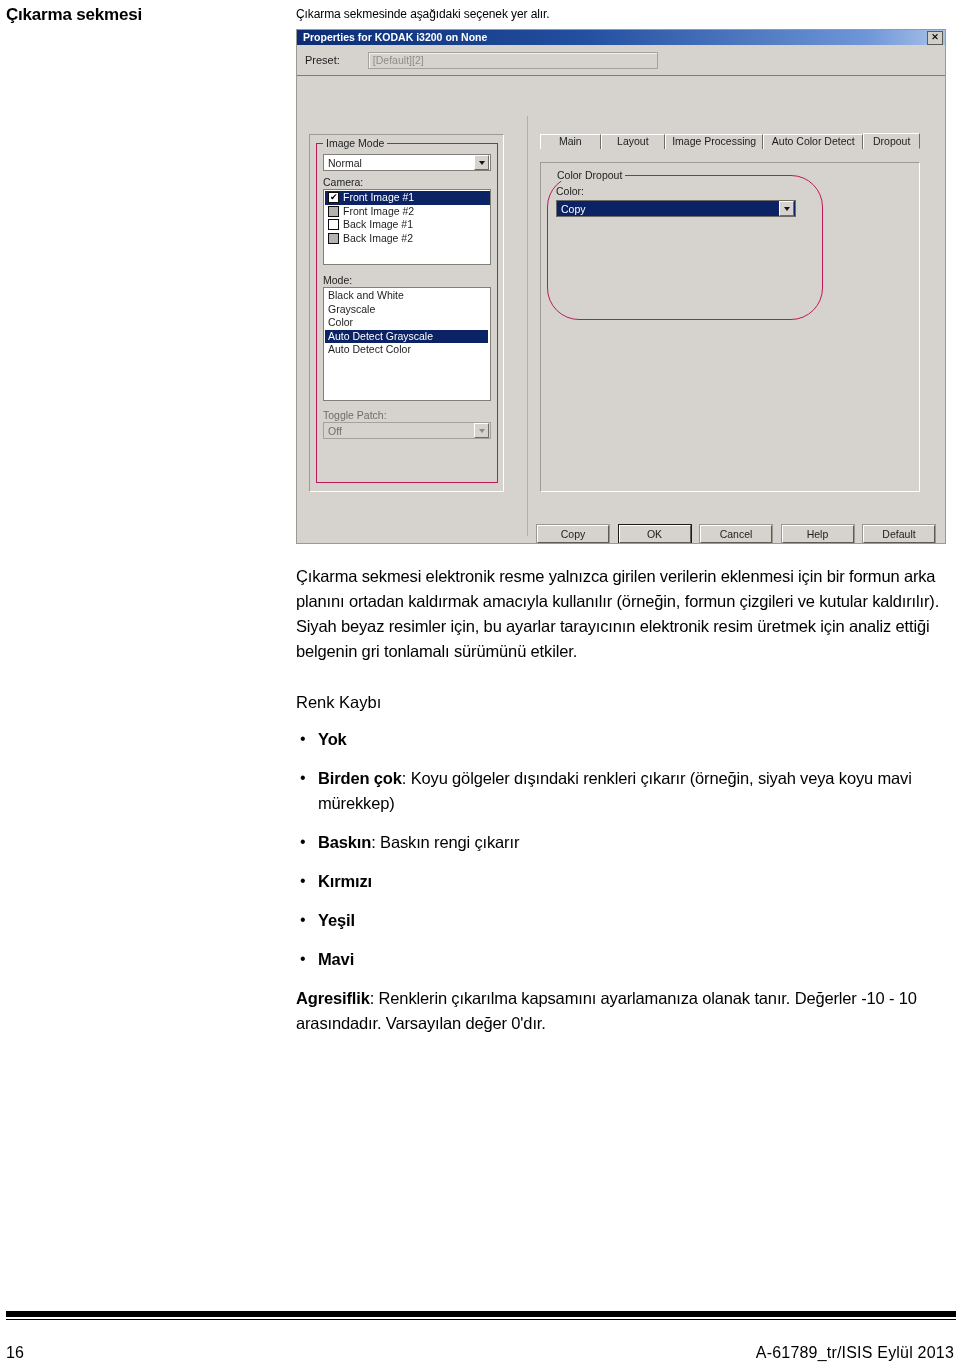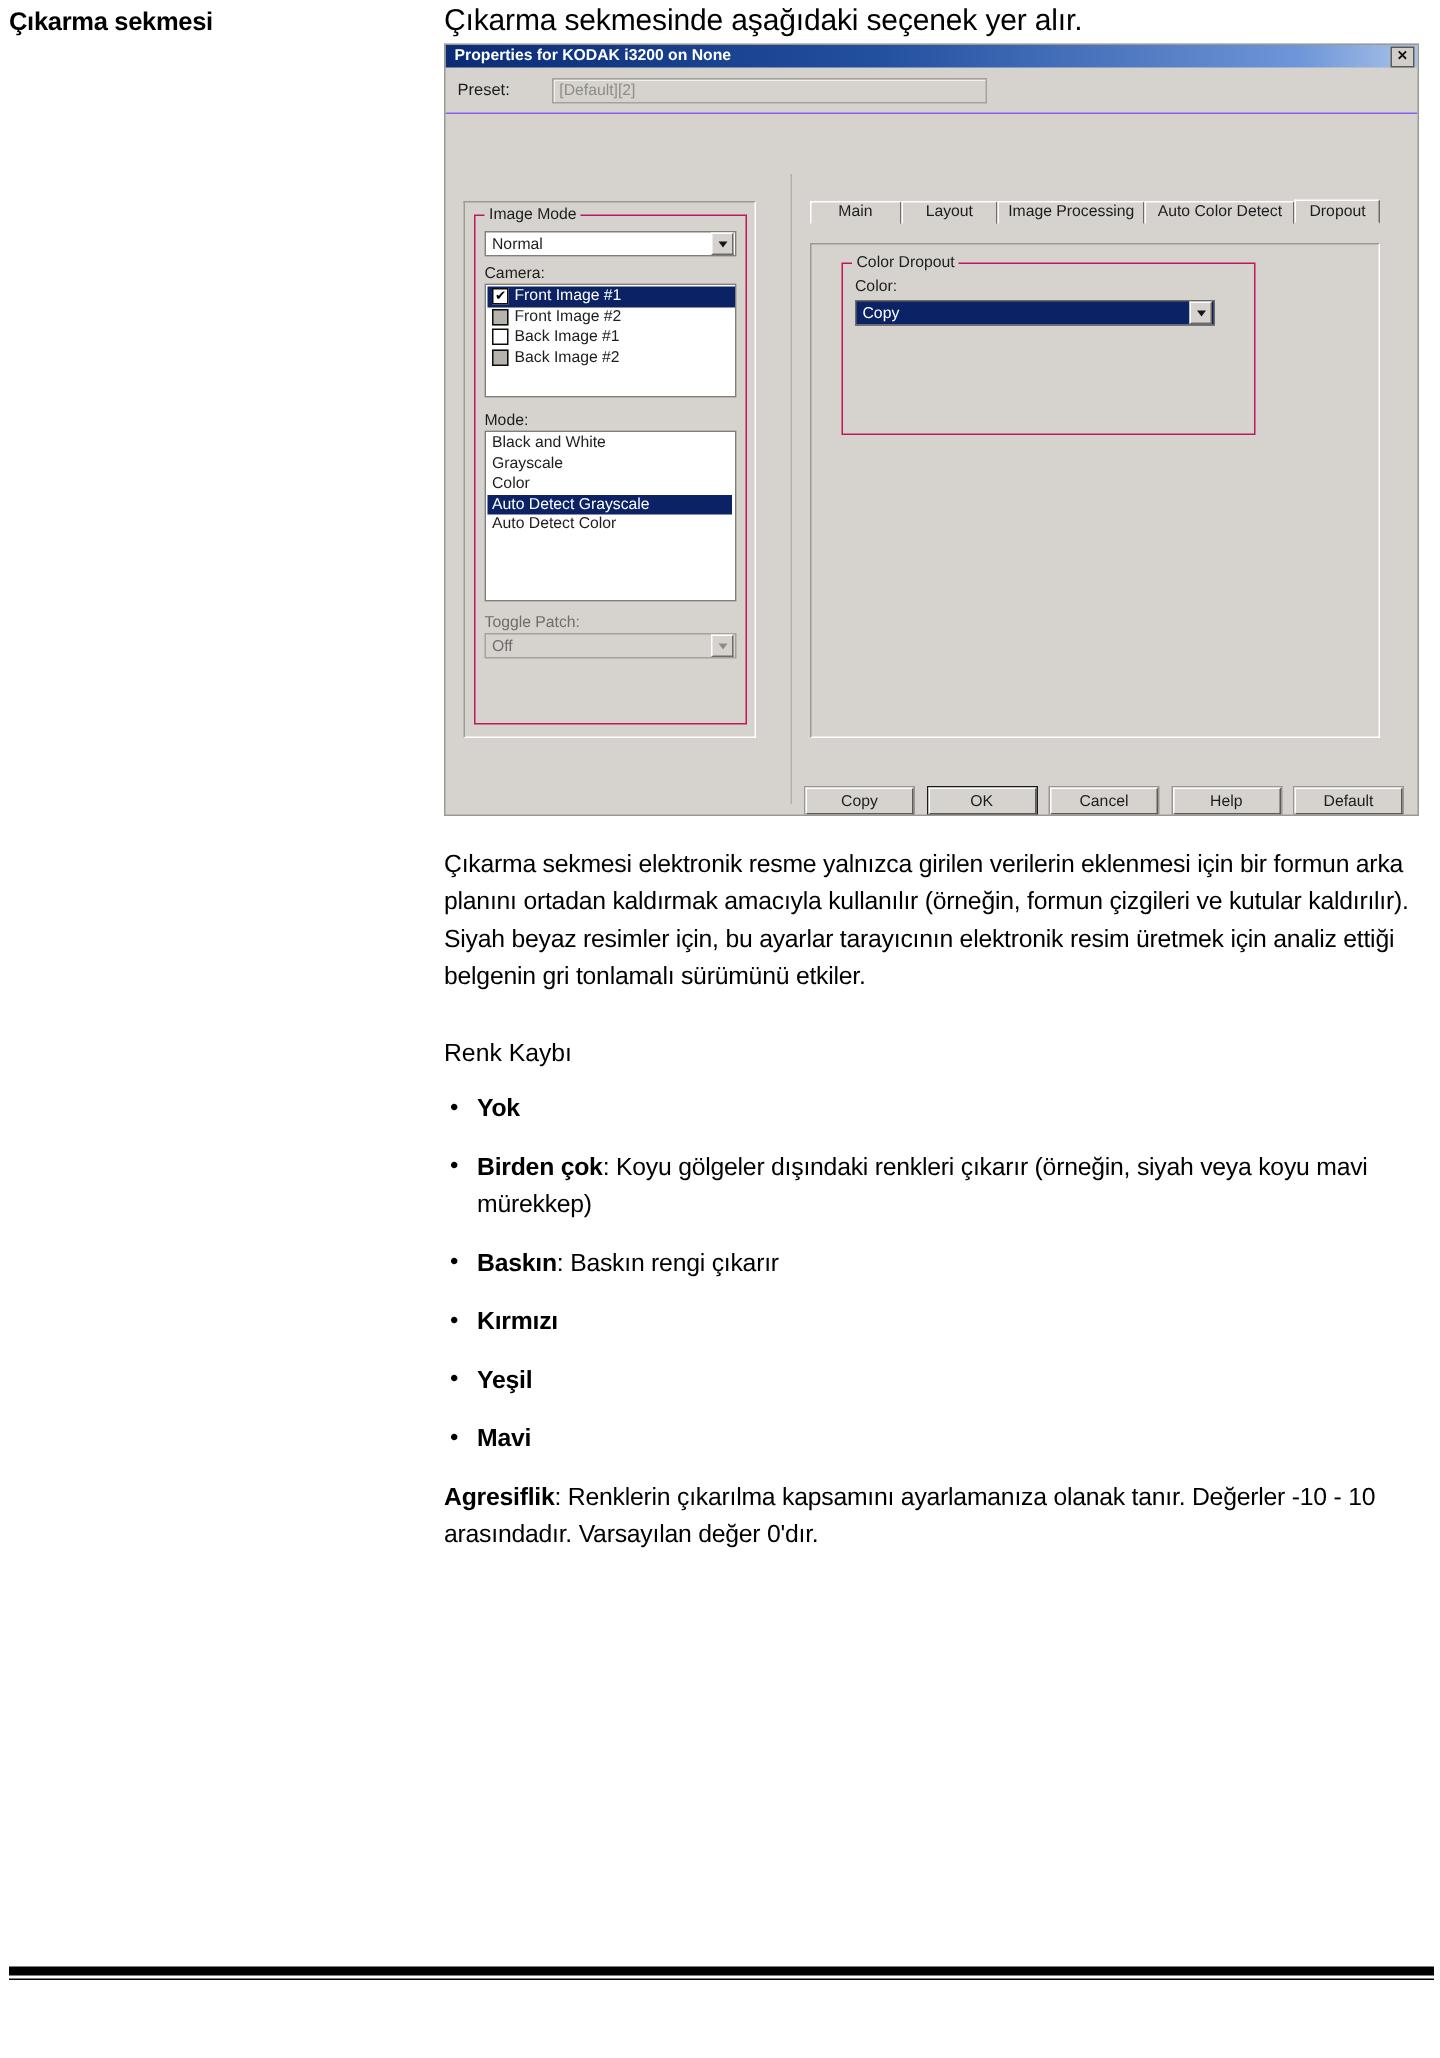--- a/index.html
+++ b/index.html
@@ -34,21 +34,21 @@
   }
 
   .content-col {
     position: absolute;
     left: 296px;
     top: 0px;
     width: 660px;
   }
 
   .intro-line {
-    font-size: 20px;
+    font-size: 12px;
     line-height: 22px;
     margin: 3px 0 4px 0;
     letter-spacing: -0.1px;
   }
 
   
   .dialog {
     position: relative;
     width: 650px;
     height: 515px;
@@ -274,24 +274,25 @@
     left: 243px;
     top: 86px;
     width: 380px;
     height: 330px;
     border: 1px solid #ffffff;
     border-top-color: #9d9a95;
     border-left-color: #9d9a95;
     box-sizing: border-box;
   }
   .dropout-group {
-    left: 20px;
+    left: 6px;
     top: 12px;
     width: 276px;
-    height: 115px;
+    height: 145px;
+    border-radius: 32px;
   }
 
   .btnrow {
     position: absolute;
     left: 240px;
     bottom: 2px;
     width: 398px;
     display: flex;
     justify-content: space-between;
   }
@@ -530,14 +531,18 @@
 
 
     </div>
   </div>
 
   <div class="rule-wrap">
     <div class="rule-thick"></div>
     <div class="rule-thin"></div>
   </div>
 
+  <div class="footer">
+    <span>16</span>
+    <span class="footer-right">A-61789_tr/ISIS  Eylül 2013</span>
+  </div>
 
 </div>
 
 </body></html>

